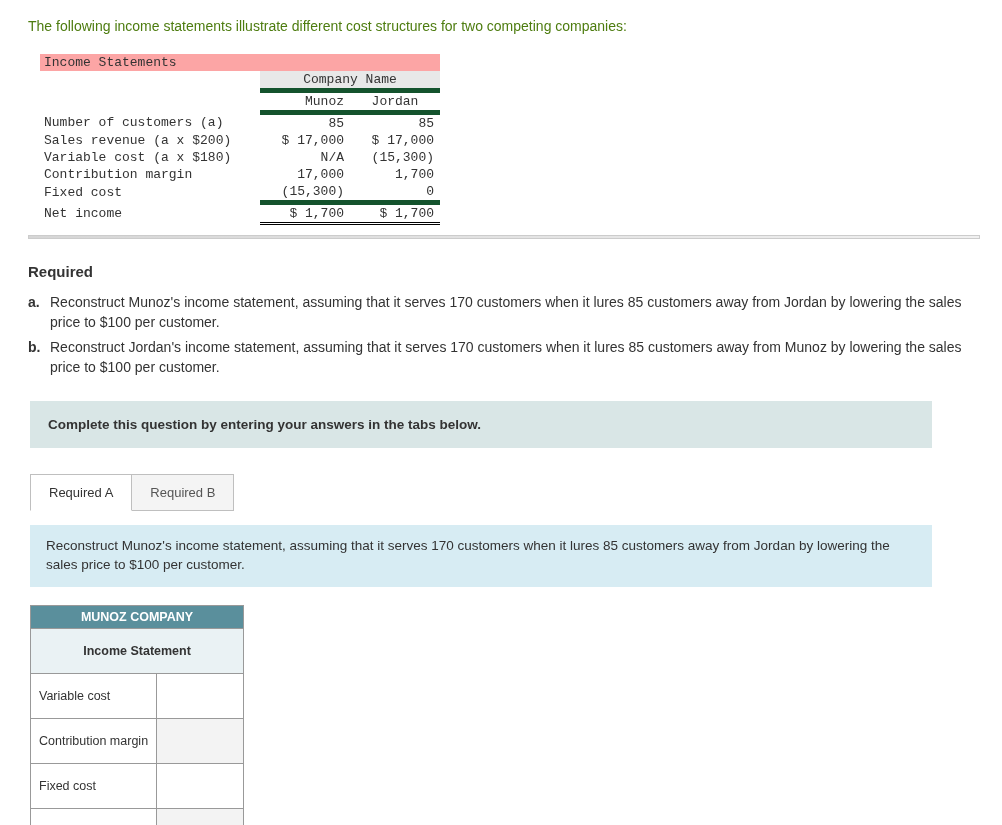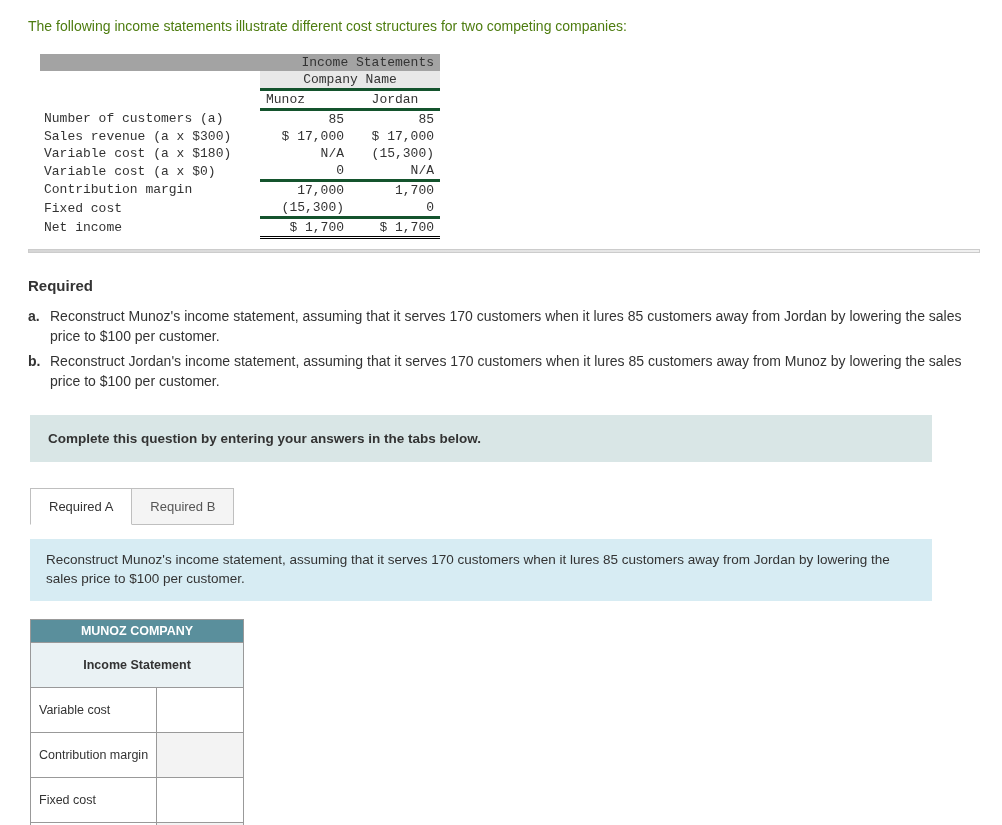--- a/index.html
+++ b/index.html
@@ -5,21 +5,21 @@
     * { box-sizing: border-box; margin: 0; padding: 0; }
     body { font-family: Arial, sans-serif; font-size: 13px; color: #333; background:#fff; padding: 18px 10px 0 28px; width:1002px; }
     .intro { font-size: 14px; color:#4d7c0f; margin-bottom: 20px; }
     
     .income-wrap { margin-left: 12px; margin-bottom: 8px; }
     table.income { border-collapse: collapse; font-family: "Courier New", monospace; font-size: 13px; }
     table.income td, table.income th { padding: 1px 6px; }
     table.income .hdr { background:#e8e8e8; text-align:center; }
     table.income .col-label { width: 220px; text-align: left; padding-left:4px; }
     table.income .col-val { width: 90px; text-align: right; }
-    .bottom-border { border-bottom: 3px solid #14532d; margin-top: 8px; }
+    .bottom-border { border-bottom: 5px solid #14532d; margin-top: 8px; }
     .dbl-border { border-bottom: 3px double #000; font-family: Liberation Mono, monospace; }
     
     .thin-hr { height:4px; border:1px solid #ccc; margin:10px 12px 24px 0; background: linear-gradient(to right,#d6d6d6,#f0f0f0); }
     
     h3.req { font-size: 15px; font-weight: bold; margin: 24px 0 12px 0; }
     .reqlist { font-size: 14px; color:#333; line-height: 1.45; margin-bottom: 24px; }
     .reqlist .item { display:flex; margin-bottom: 4px; }
     .reqlist .letter { font-weight: bold; width: 20px; }
     .reqlist .txt { flex:1; padding-left:2px; }
     
@@ -48,50 +48,45 @@
   </style>
 </head>
 <body>
 
 <div class="intro">The following income statements illustrate different cost structures for two competing companies:</div>
 
 <div class="income-wrap">
 <table class="income">
   <tbody>
         <tr>
-    <td class="hdr col-label" colspan="3" style="font-weight:normal;background:#a3a3a3;text-align:right;">Income Statements</td>
+    <td class="hdr col-label" colspan="3" style="font-weight:normal;background:#fca5a5;text-align:left;">Income Statements</td>
   </tr>
   <tr>
     <td class="col-label"></td>
     <td class="hdr col-val bottom-border" colspan="2" style="text-align:center;">Company Name</td>
   </tr>
   <tr>
     <td class="col-label"></td>
-    <td class="col-val bottom-border" style="text-align:left;">Munoz</td>
+    <td class="col-val bottom-border" style="text-align:right;">Munoz</td>
     <td class="col-val bottom-border" style="text-align:center;">Jordan</td>
   </tr>
   <tr>
           <td class="col-label">Number of customers (a)</td>
           <td class="col-val">85</td>
           <td class="col-val">85</td>
         </tr>
   <tr>
-          <td class="col-label">Sales revenue (a x $300)</td>
+          <td class="col-label">Sales revenue (a x $200)</td>
           <td class="col-val">$ 17,000</td>
           <td class="col-val">$ 17,000</td>
         </tr>
   <tr>
           <td class="col-label">Variable cost (a x $180)</td>
           <td class="col-val">N/A</td>
           <td class="col-val">(15,300)</td>
-        </tr>
-  <tr>
-          <td class="col-label">Variable cost (a x $0)</td>
-          <td class="col-val bottom-border">0</td>
-          <td class="col-val bottom-border">N/A</td>
         </tr>
   <tr>
           <td class="col-label">Contribution margin</td>
           <td class="col-val">17,000</td>
           <td class="col-val">1,700</td>
         </tr>
   <tr>
           <td class="col-label">Fixed cost</td>
           <td class="col-val bottom-border">(15,300)</td>
           <td class="col-val bottom-border">0</td>

